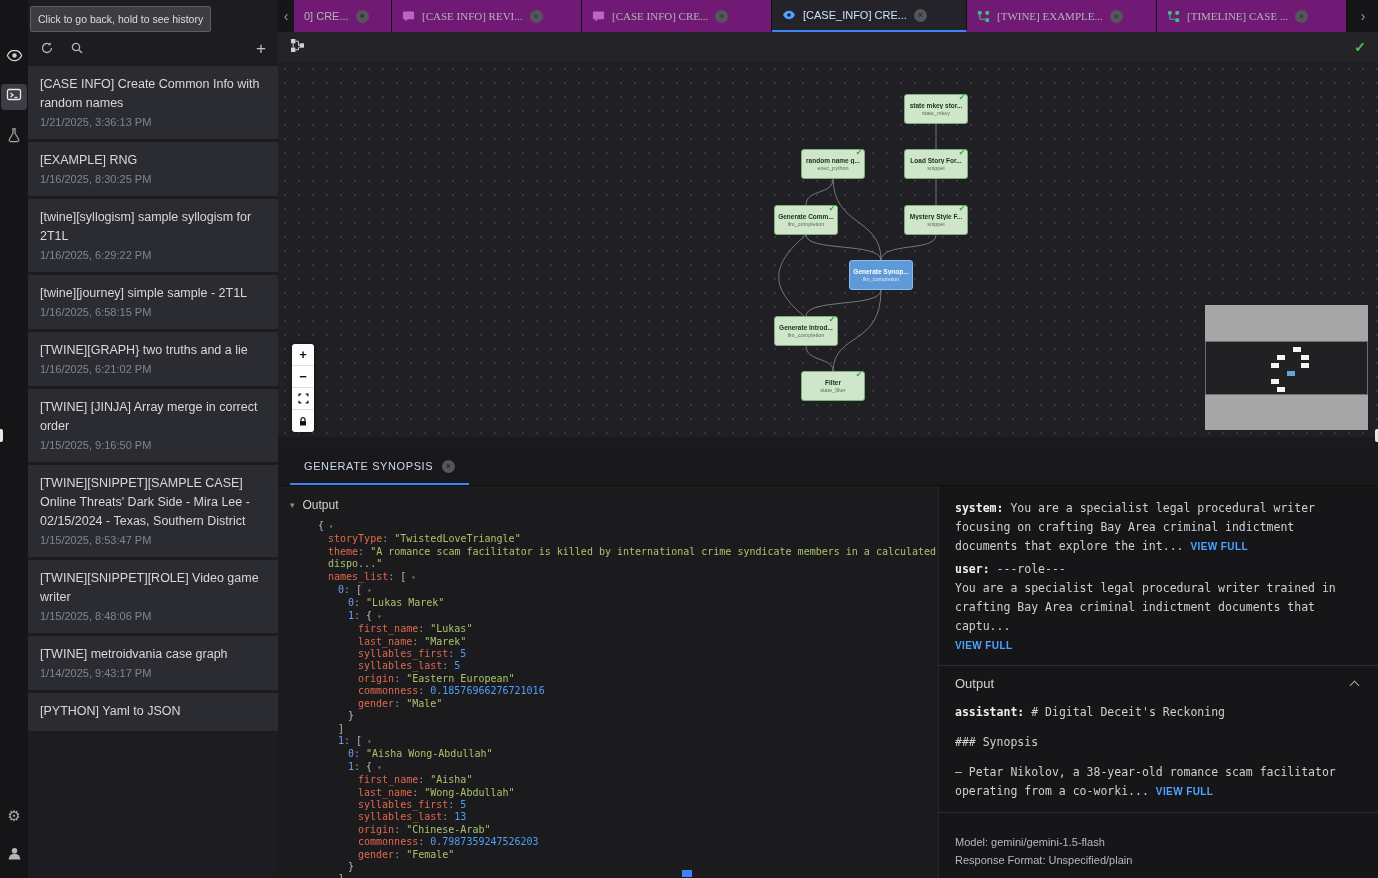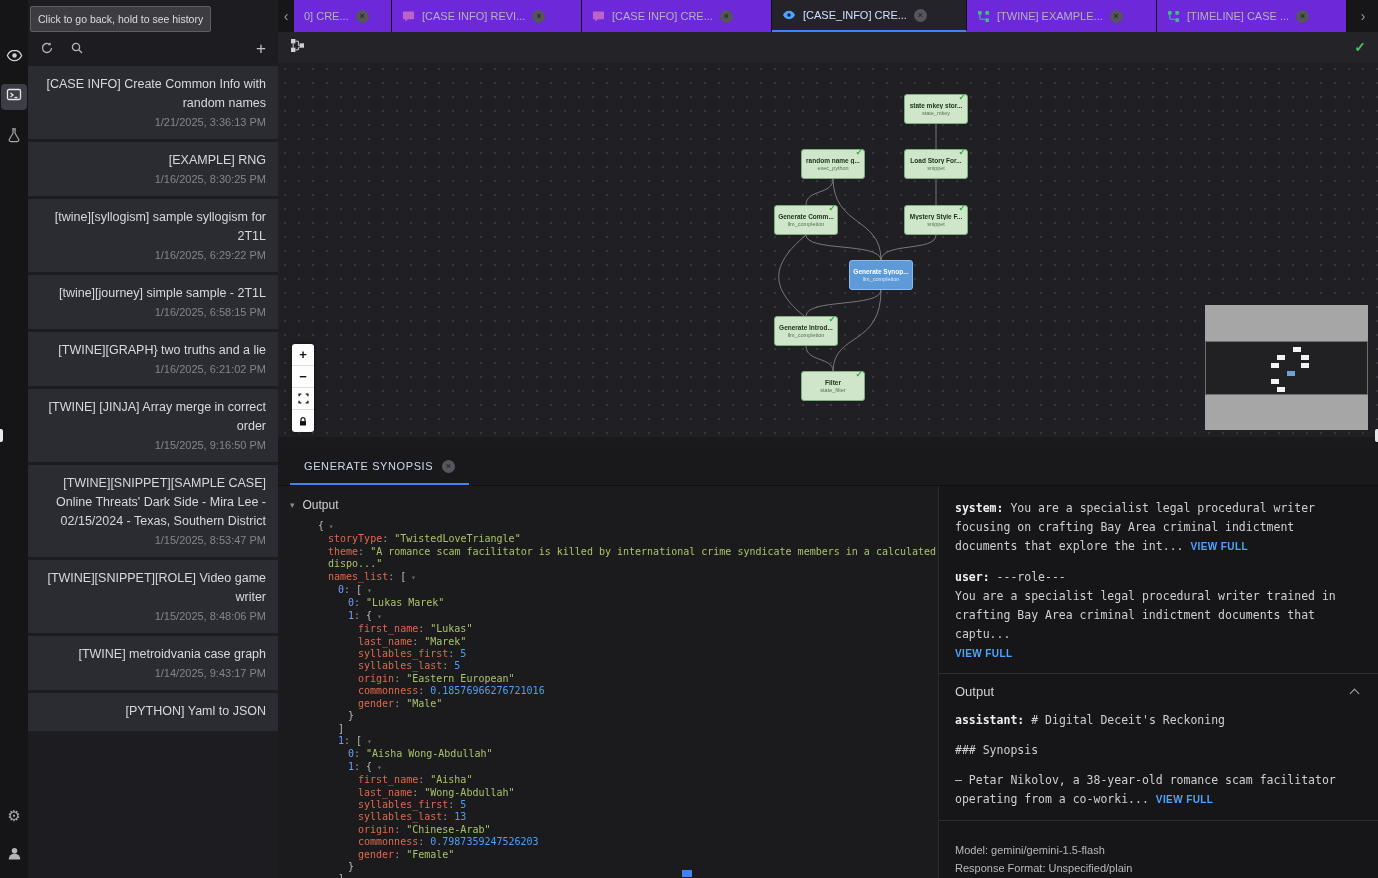--- a/index.html
+++ b/index.html
@@ -17,43 +17,43 @@
   .rail .gear { font-size:15px; color:#a8a8a8; line-height:1; }
 
   
   .sidebar { position:absolute; left:28px; top:0; width:250px; height:878px; background:#1d1d21;
              display:flex; flex-direction:column; }
   .sb-head { height:34px; padding:9px 12px 0; color:#8a8a90; font-size:13px; }
   .sb-toolbar { height:28px; display:flex; align-items:center; padding:0 12px; gap:16px; }
   .sb-toolbar .plus { margin-left:auto; color:#c2c2c6; font-size:17px; line-height:1; cursor:pointer; }
   .sb-icon { display:flex; cursor:pointer; }
   .prompt-list { flex:1; overflow:hidden; padding-top:4px; display:flex; flex-direction:column; gap:3px; }
-  .prompt-item { background:#2b2b32; padding:9px 12px; cursor:pointer;text-align:right; }
+  .prompt-item { background:#2b2b32; padding:9px 12px; cursor:pointer; }
   .prompt-title { color:#d8d8dc; font-size:12.5px; line-height:19px; }
   .prompt-time { color:#84848c; font-size:11px; line-height:16px; margin-top:1px; }
 
   .tooltip { position:absolute; left:2px; top:6px; z-index:30; background:#3d3d41; border:1px solid #5d5d62;
              border-radius:2px; color:#dcdcdc; font-size:10.5px; padding:6px 7px; white-space:nowrap; }
 
   
   .main { position:absolute; left:278px; top:0; width:1100px; height:878px; display:flex; flex-direction:column; }
 
   
   .tabbar { height:32px; background:#161618; display:flex; align-items:stretch; }
   .tab-scroll { width:16px; display:flex; align-items:center; justify-content:center; color:#9a9aa0;
                 font-size:14px; cursor:pointer; }
   .tab-scroll.right { width:30px; margin-left:auto; }
-  .tab { display:flex; align-items:center; gap:7px; padding:0 10px; background:#6d28d9;
+  .tab { display:flex; align-items:center; gap:7px; padding:0 10px; background:#701a75;
          border-right:1px solid #111113; color:#b3b3b8; font-size:11px; cursor:pointer; min-width:0; }
   .tab .tab-label { white-space:nowrap; overflow:hidden; }
   .tab.active { background:#232329; color:#cfe0ff; border-bottom:2px solid #3f83f8; }
   .tab-close { width:13px; height:13px; border-radius:50%; background:#55555c; color:#19191c;
                font-size:9px; line-height:13px; text-align:center; flex:none; cursor:pointer; }
   .tab-icon { display:flex; flex:none; }
-  .t0 { width:98px; } .t1,.t2,.t4,.t5 { width:190px; } .t3 { width:195px; }
+  .t0 { width:98px; } .t1,.t2,.t4,.t5 { width:190px;font-family:Liberation Serif, serif; } .t3 { width:195px; }
 
   
   .canvas-toolbar { height:30px; background:#242428; display:flex; align-items:center; padding:0 12px; }
   .ct-check { margin-left:auto; color:#46c05a; font-size:14px; font-weight:bold; }
 
   
   .canvas { position:relative; height:375px; background-color:#202024;
             background-image:radial-gradient(#37373c 1px, transparent 1.2px);
             background-size:14px 14px; overflow:hidden; }
   .edges { position:absolute; left:0; top:0; pointer-events:none; }
@@ -95,21 +95,21 @@
   .tk-str { color:#a9c36a; }
   .tk-num { color:#4f9ef7; }
   .tk-idx { color:#6f9df8; }
   .tk-pun { color:#9a9a9a; }
   .tk-brace { color:#bbbbbb; }
   .tk-chev { color:#6e6e6e; font-size:8px; }
 
   .right-pane { width:440px; background:#161619; border-left:1px solid #29292c; display:flex; flex-direction:column; }
   .rp-prompts { padding:13px 18px 10px 16px; font-family:"DejaVu Sans Mono", monospace; font-size:11.5px;
                 line-height:19px; color:#cfcfcf; }
-  .rp-prompts .blk { margin-bottom:12px; }
+  .rp-prompts .blk { margin-bottom:4px; }
   .bold { font-weight:bold; color:#efefef; }
   .vf { color:#4da3ff; font-family:"Liberation Sans", sans-serif; font-size:10px; font-weight:bold;
         letter-spacing:.4px; cursor:pointer; white-space:nowrap; }
   .rp-divider { border-top:1px solid #2e2e32; }
   .out-header { display:flex; align-items:center; justify-content:space-between; padding:10px 20px 8px 16px;
                 color:#d0d0d0; font-size:13px; }
   .chev-up { width:7px; height:7px; border-top:1.5px solid #a8a8a8; border-right:1.5px solid #a8a8a8;
              transform:rotate(-45deg); margin-top:3px; cursor:pointer; }
   .rp-assistant { padding:4px 6px 0 16px; font-family:"DejaVu Sans Mono", monospace; font-size:11.5px;
                   line-height:19px; color:#cfcfcf; flex:1; }

